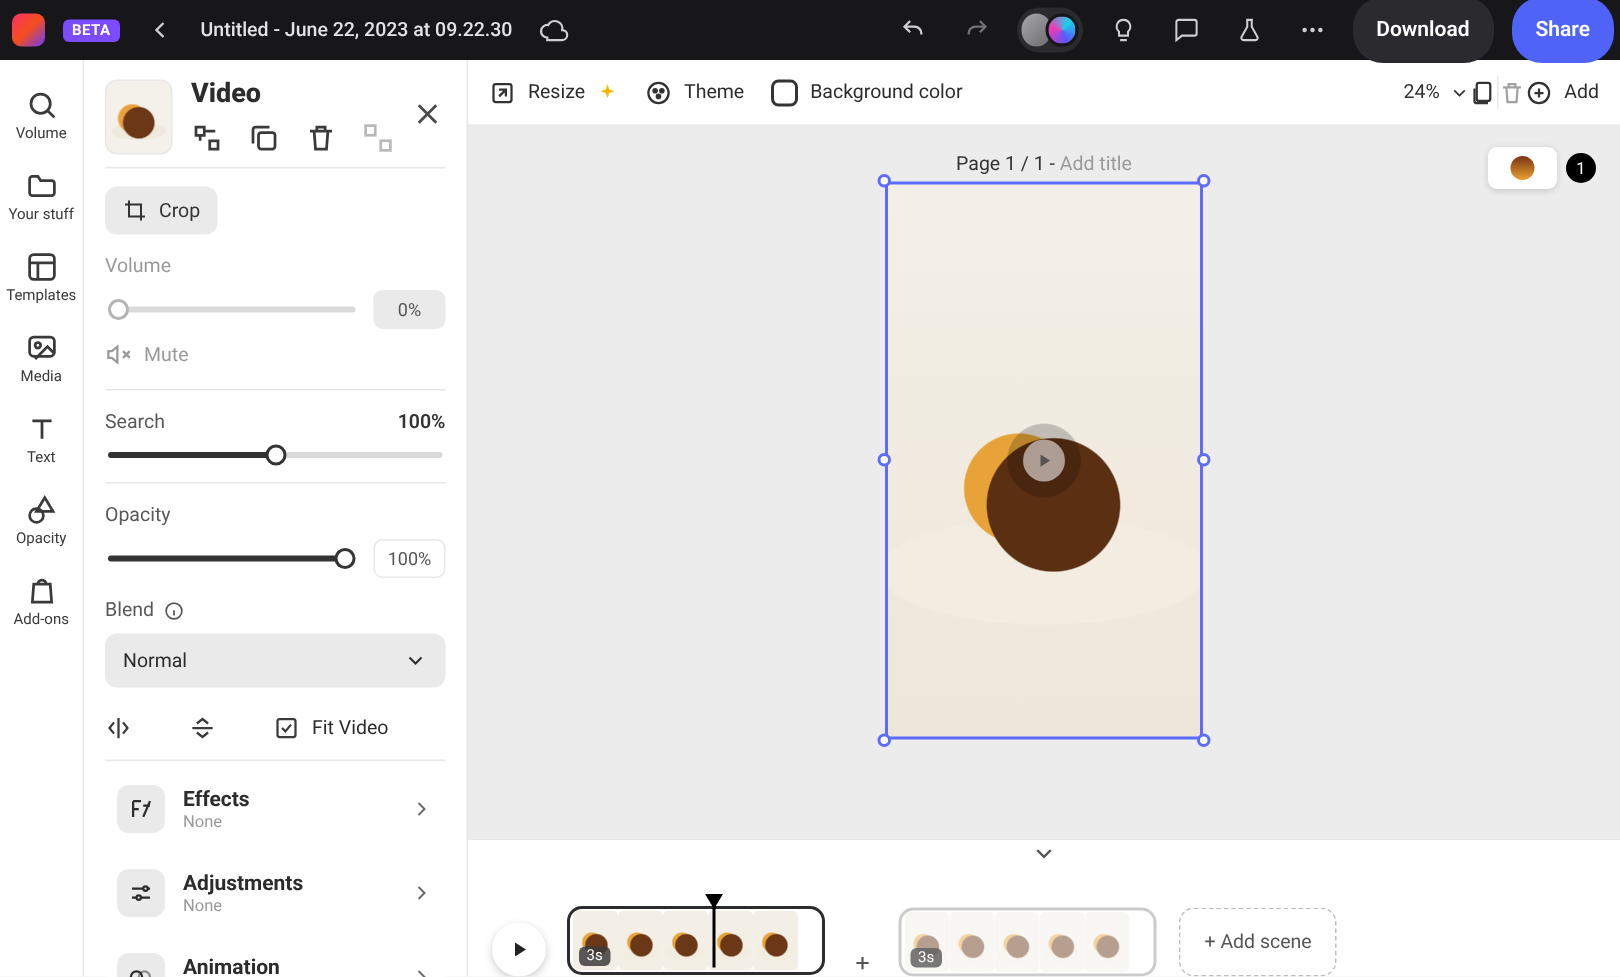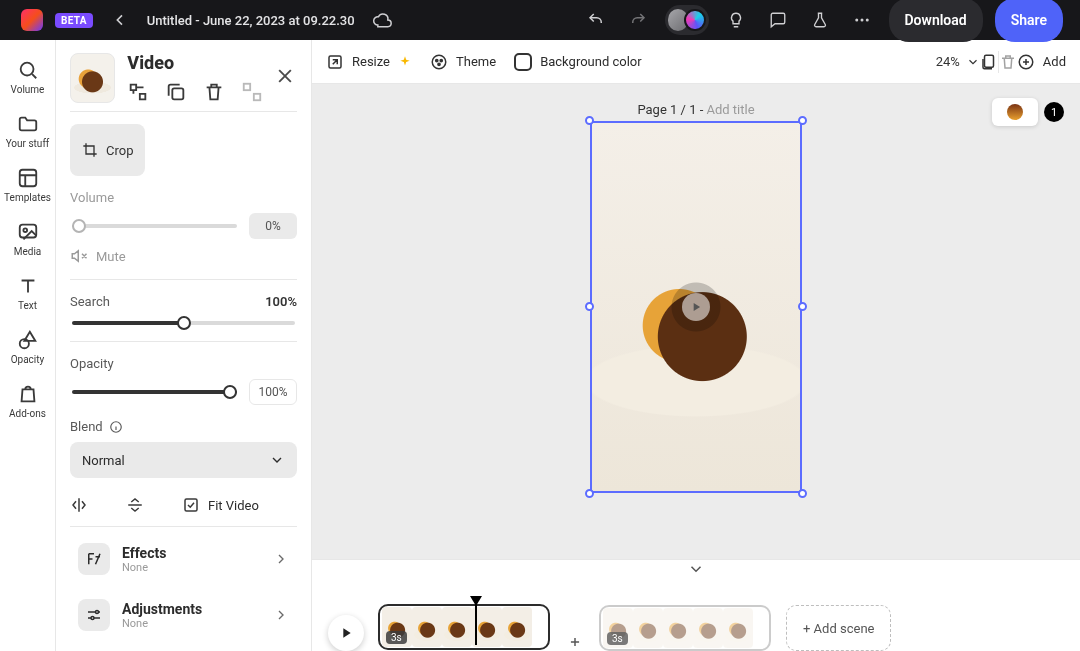--- a/index.html
+++ b/index.html
@@ -14,21 +14,21 @@
     --share:#4F63F9;
     --chip:#EAEAEA;
     --topbar-chip:#2B2B2F;
     --fg-dim:#CFCFD2;
   }
   *{box-sizing:border-box;font-family:-apple-system,BlinkMacSystemFont,"Segoe UI",Roboto,Arial,sans-serif;}
   body{margin:0;width:1080px;height:651px;overflow:hidden;background:#fff;color:var(--ink);}
   svg{display:block}
 
   
-  .topbar{height:40px;background:var(--topbar-bg);display:flex;align-items:center;gap:12px;padding:0 17px;color:#fff}
+  .topbar{height:40px;background:var(--topbar-bg);display:flex;align-items:center;gap:12px;padding:0 4px;color:#fff}
   .logo{width:22px;height:22px;position:relative;margin-left:4px}
   .logo .t1{position:absolute;inset:0;border-radius:6px;background:linear-gradient(135deg,#FF2F6B 0%,#F54E1B 50%,#6A39FF 100%);}
   .beta{background:#7A4BFF;color:#fff;font-size:10px;font-weight:700;padding:2px 6px;border-radius:4px;letter-spacing:.3px}
   .top-icon{width:30px;height:30px;border-radius:6px;display:flex;align-items:center;justify-content:center;color:var(--fg-dim);}
   .doc-title{font-size:13px;font-weight:500;color:#E4E4E6}
   .topbar .grow{flex:1}
   .avatar-pair{height:30px;width:44px;border-radius:16px;background:var(--topbar-chip);display:flex;align-items:center;padding:0 3px;gap:0}
   .avatar{width:22px;height:22px;border-radius:50%;}
   .avatar.a{background:linear-gradient(135deg,#A7A7AB,#6C6C70)}
   .avatar.b{background:conic-gradient(from 40deg,#18D2E8,#5D55F9,#F23AB4,#18D2E8);margin-left:-4px;border:2px solid var(--topbar-bg)}
@@ -49,21 +49,21 @@
       radial-gradient(circle at 40% 52%, #E9A23B 0 9px, transparent 10px),
       radial-gradient(ellipse 70% 20% at 50% 70%, #EFE9DE 0 60%, transparent 62%),
       #F4F1EB;}
   .sp-title{font-size:18px;font-weight:800;flex:1}
   .sp-close{width:24px;height:24px;color:#4a4a4a}
   .sp-toolbar{display:flex;gap:16px;padding:0 14px 10px}
   .sp-tico{width:22px;height:22px;color:#3a3a3a}
   .sp-toolbar .dis{opacity:.35}
 
   .sp-scroll{flex:1;overflow:auto;padding:0 14px 18px}
-  .chip{display:inline-flex;align-items:center;gap:8px;background:var(--chip);padding:18px 12px;border-radius:8px;font-size:13px;color:#333}
+  .chip{display:inline-flex;align-items:center;gap:8px;background:var(--chip);padding:8px 12px;border-radius:8px;font-size:13px;color:#333}
   .sect{padding-top:14px}
   .sect.divtop{border-top:1px solid var(--line);margin-top:14px}
   .label{font-size:13px;color:#595959;margin-bottom:8px}
   .label.dim{color:var(--muted)}
   .row{display:flex;align-items:center;gap:10px}
   .slider{appearance:none;height:4px;border-radius:2px;background:#DADADA;flex:1}
   .slider::-webkit-slider-thumb{appearance:none;width:14px;height:14px;border-radius:50%;background:#fff;border:2px solid #B4B4B4}
   .slider.on{background:linear-gradient(to right,#333 0 var(--p,50%),#DADADA var(--p,50%) 100%)}
   .slider.on::-webkit-slider-thumb{border:2px solid #333}
   .valuebox{width:48px;height:26px;border:1px solid var(--line);border-radius:6px;font-size:12px;display:flex;align-items:center;justify-content:center;color:#555}

